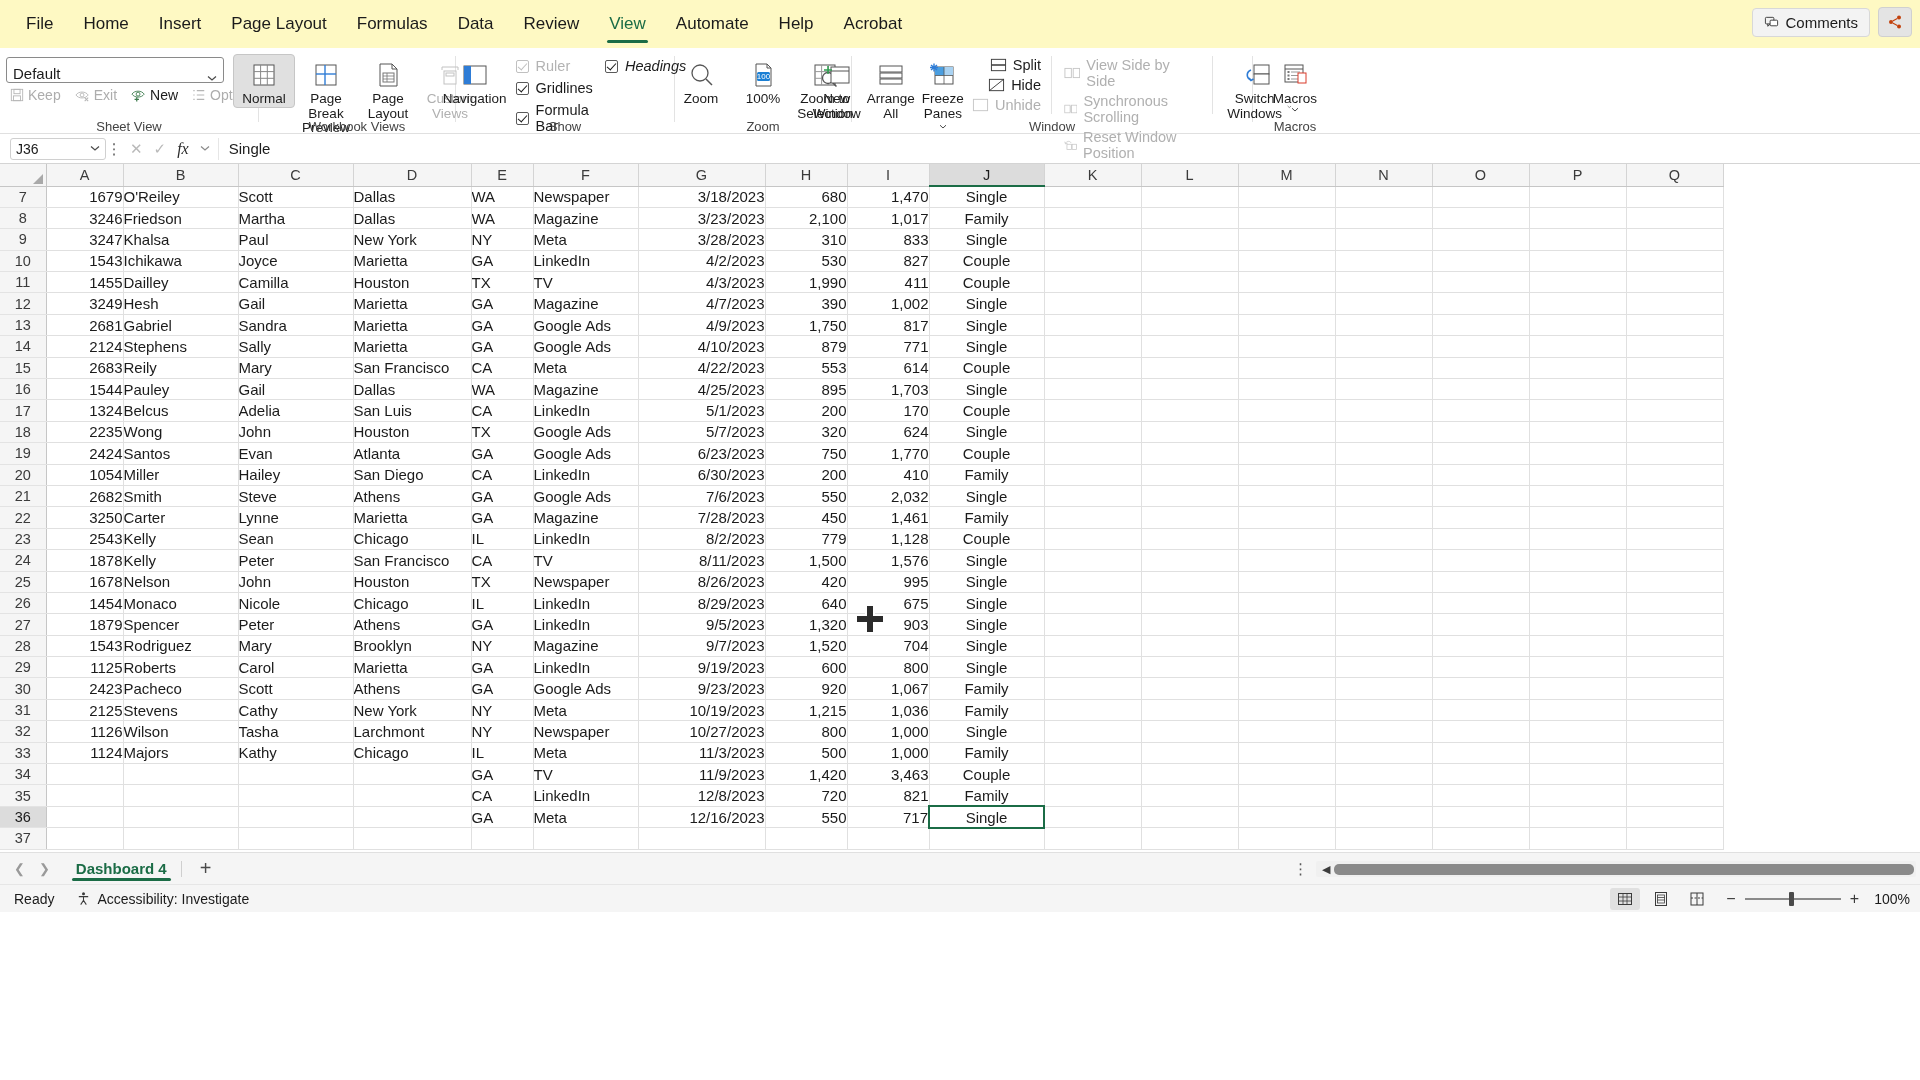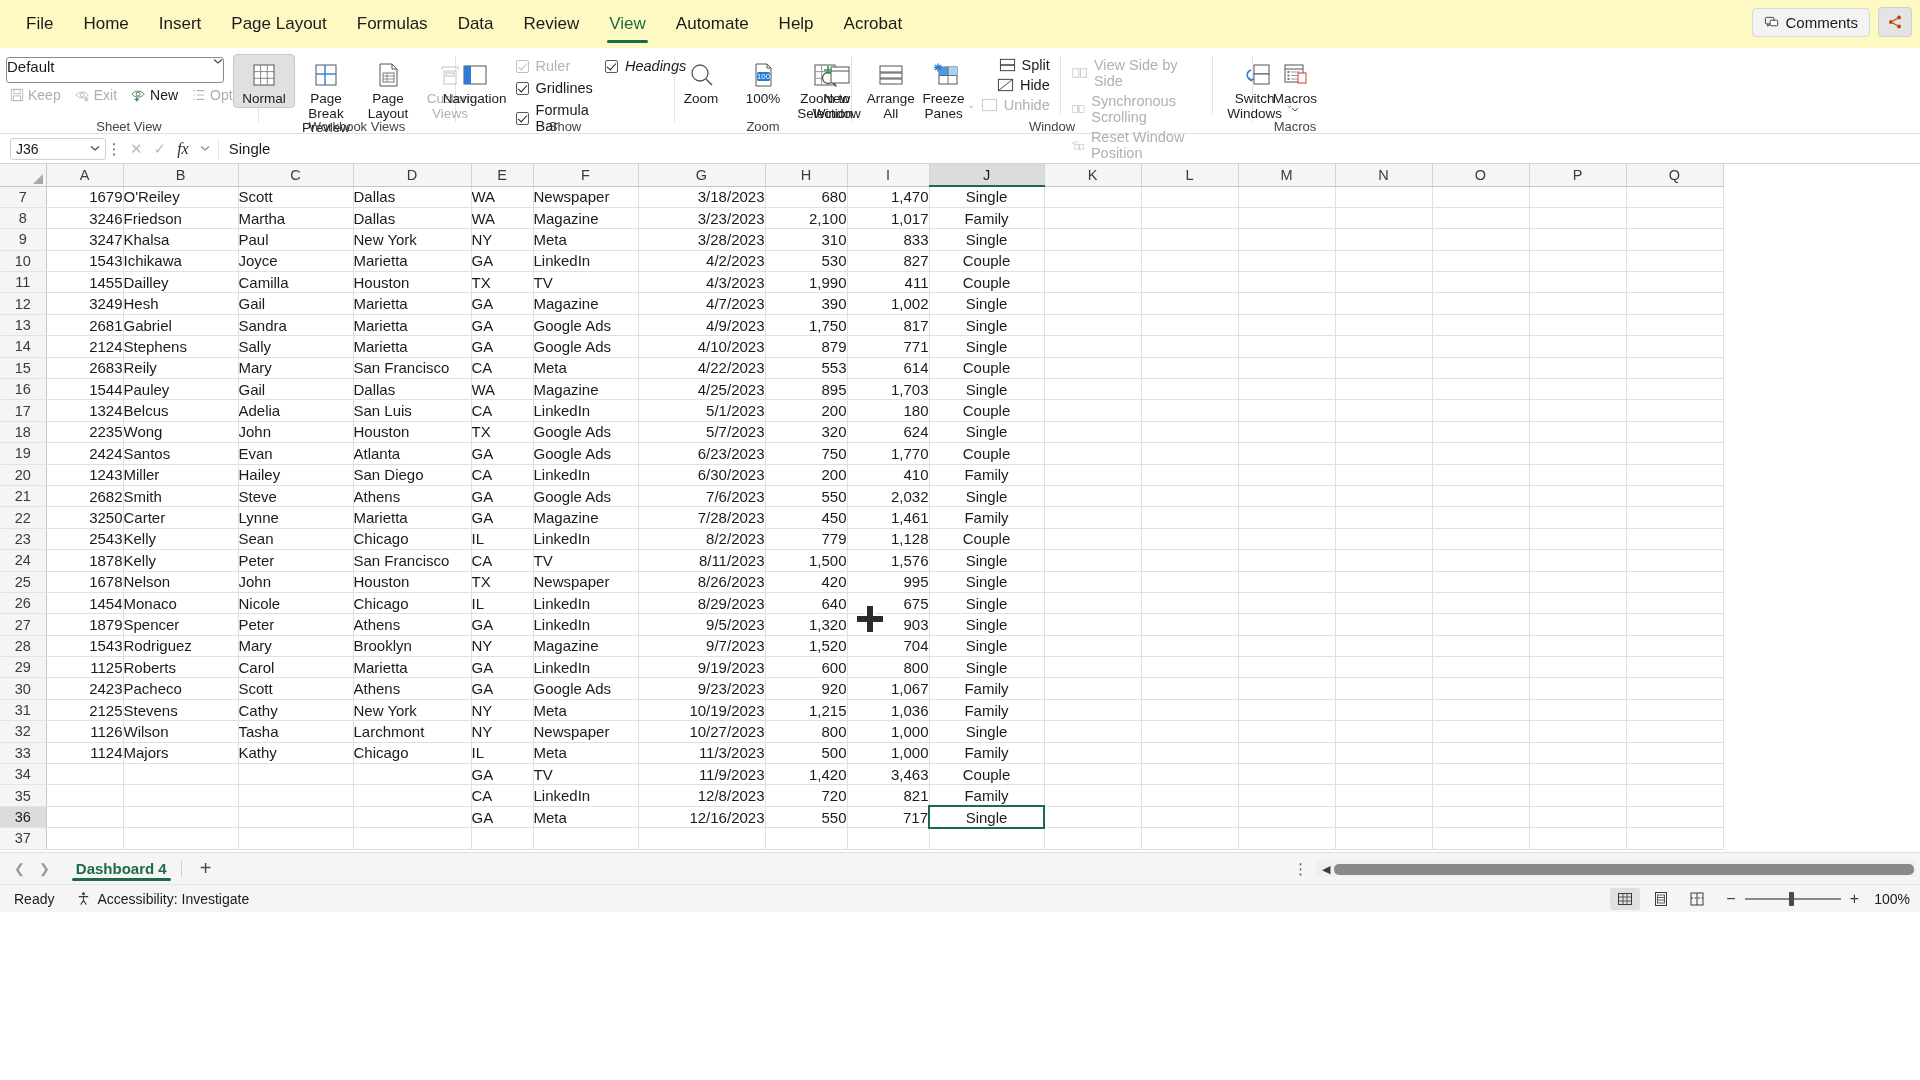--- a/index.html
+++ b/index.html
@@ -82,22 +82,22 @@
   .rgroup-sep {
     width: 1px; height: 66px; background: #e3e3e3; margin-top: 4px;
   }
   .gbody { display: flex; align-items: flex-start; height: 66px; padding-top: 2px; }
 
   
   .sv-combo {
     width: 218px; height: 26px;
     border: 1px solid #8a8a8a; border-radius: 3px;
     background: #fff;
-    display: flex; align-items: flex-start;
-    padding: 0 0;
+    display: flex; align-items: flex-end;
+    padding: 0 6px;
     font-size: 15px; color: #1b1b1b;
     justify-content: space-between;
     margin: 3px 0 4px 0;
   }
   .sv-row { display: flex; align-items: center; gap: 14px; padding-left: 4px; }
   .sv-item { display: flex; align-items: center; gap: 4px; font-size: 14px; color: #adadad; }
   .sv-item.enabled { color: #1b1b1b; }
 
   
   .bigbtn {
@@ -513,21 +513,21 @@
       <div class="bigbtn">
         <span class="ic">
           <svg width="30" height="28" viewBox="0 0 30 28">
               <rect x="7" y="6" width="18" height="17" fill="#fff" stroke="#555"></rect>
               <rect x="7" y="6" width="9" height="8.5" fill="#4a9ee0"></rect>
               <rect x="16" y="6" width="9" height="8.5" fill="#a9d2f2"></rect>
               <path d="M7 14.5H25 M16 6V23" stroke="#555" stroke-width="0.8"></path>
               <path d="M3 4 L9 9 M9 4 L3 9 M6 2.5V10.5 M2 6.5H10" stroke="#2e7cd6" stroke-width="1.4"></path>
             </svg>
         </span>
-        <span style="display:flex;align-items:center;gap:3px;">
+        <span style="display:flex;align-items:center;gap:3px;flex-direction:column;">
           <span>Freeze Panes</span>
           <svg width="8" height="6" viewBox="0 0 8 6">
               <path d="M1 1.2 L4 4 L7 1.2" fill="none" stroke="#4a4a4a"></path>
             </svg>
         </span>
       </div>
       <div class="smalls">
         <div class="sm">
           <svg width="17" height="16" viewBox="0 0 18 16">
               <rect x="1.5" y="2" width="15" height="12" fill="#fff" stroke="#3b3b3b"></rect>
@@ -891,21 +891,21 @@
         <tr>
           <td class="rowh">17</td>
           <td class="cell num">1324</td>
           <td class="cell lft">Belcus</td>
           <td class="cell lft">Adelia</td>
           <td class="cell lft">San Luis</td>
           <td class="cell lft">CA</td>
           <td class="cell lft">LinkedIn</td>
           <td class="cell num">5/1/2023</td>
           <td class="cell num">200</td>
-          <td class="cell num">180</td>
+          <td class="cell num">170</td>
           <td class="cell ctr">Couple</td>
           <td class="cell lft"></td>
           <td class="cell lft"></td>
           <td class="cell lft"></td>
           <td class="cell lft"></td>
           <td class="cell lft"></td>
           <td class="cell lft"></td>
           <td class="cell lft"></td>
         </tr>
         <tr>
@@ -943,21 +943,21 @@
           <td class="cell lft"></td>
           <td class="cell lft"></td>
           <td class="cell lft"></td>
           <td class="cell lft"></td>
           <td class="cell lft"></td>
           <td class="cell lft"></td>
           <td class="cell lft"></td>
         </tr>
         <tr>
           <td class="rowh">20</td>
-          <td class="cell num">1243</td>
+          <td class="cell num">1054</td>
           <td class="cell lft">Miller</td>
           <td class="cell lft">Hailey</td>
           <td class="cell lft">San Diego</td>
           <td class="cell lft">CA</td>
           <td class="cell lft">LinkedIn</td>
           <td class="cell num">6/30/2023</td>
           <td class="cell num">200</td>
           <td class="cell num">410</td>
           <td class="cell ctr">Family</td>
           <td class="cell lft"></td>

